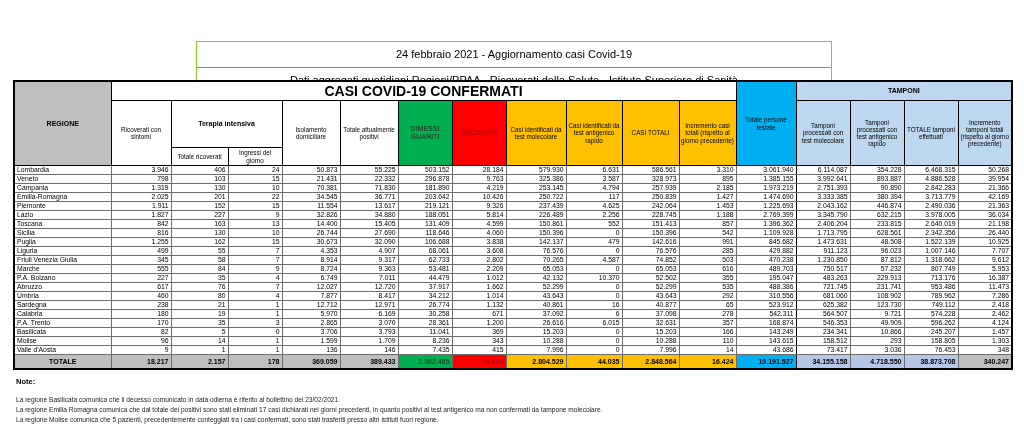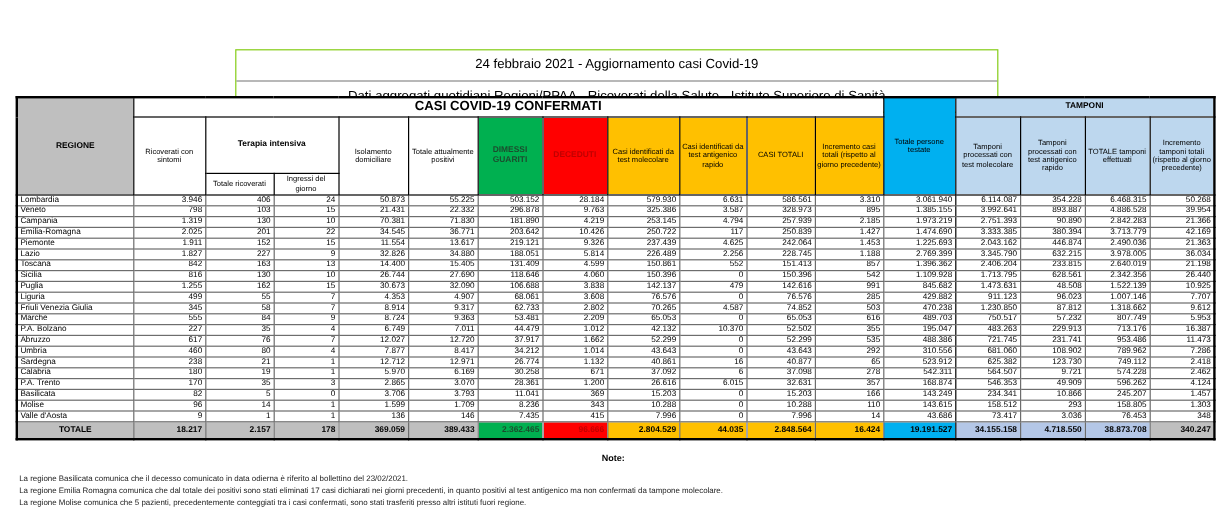--- a/index.html
+++ b/index.html
@@ -30,21 +30,21 @@
   th {
     border:1px solid #000; background:#fff;
     font-size:6.3px; line-height:1.15; padding:1px;
     text-align:center; vertical-align:middle; font-weight:normal;
     overflow:hidden;
   }
   .h1 th { height:13px; }
   .h2 th { height:44px; }
   .h3 th { height:15px; }
   .th-regione { background:#BFBFBF; font-weight:bold; font-size:7px; }
-  .th-band   { font-weight:bold; font-size:11px; }
+  .th-band   { font-weight:bold; font-size:14px; }
   .th-ti     { font-weight:bold; font-size:7px; }
   .th-green  { background:#00B050; color:#1b4d2e; font-weight:bold; font-size:7px; }
   .th-red    { background:#FF0000; color:#C00000; font-weight:bold; font-size:7px; }
   .th-yellow { background:#FFC000; }
   .th-cyan   { background:#00B0F0; font-weight:normal; }
   .th-blue2  { background:#BDD7EE; }
   .th-tamponi-band { background:#BDD7EE; font-weight:bold; font-size:7px; }
 
   td {
     border:1px solid #6d6d6d;
@@ -64,21 +64,21 @@
   }
   .row-total .c-region { text-align:center; }
   .row-total .col-6  { background:#00B050; color:#1b4d2e; }
   .row-total .col-7  { background:#FF0000; color:#C00000; }
   .row-total .col-8, .row-total .col-9, .row-total .col-10, .row-total .col-11 { background:#FFC000; }
   .row-total .col-12 { background:#00B0F0; }
   .row-total .col-13, .row-total .col-14, .row-total .col-15 { background:#B4C7E7; }
 
   
   .notes { position:absolute; left:16px; top:377px; width:990px; }
-  .notes-title { font-size:7.5px; font-weight:bold; margin-bottom:9px;text-align:center; }
+  .notes-title { font-size:7.5px; font-weight:bold; margin-bottom:9px; }
   .note-line { font-size:6.6px; line-height:1.55; color:#222; }
 </style>
 </head>
 <body>
 
 <div class="title-box">
   <div class="title-line">24 febbraio 2021 - Aggiornamento casi Covid-19</div>
   <div class="title-line">Dati aggregati quotidiani Regioni/PPAA - Ricoverati della Salute - Istituto Superiore di Sanità</div>
 </div>
 

